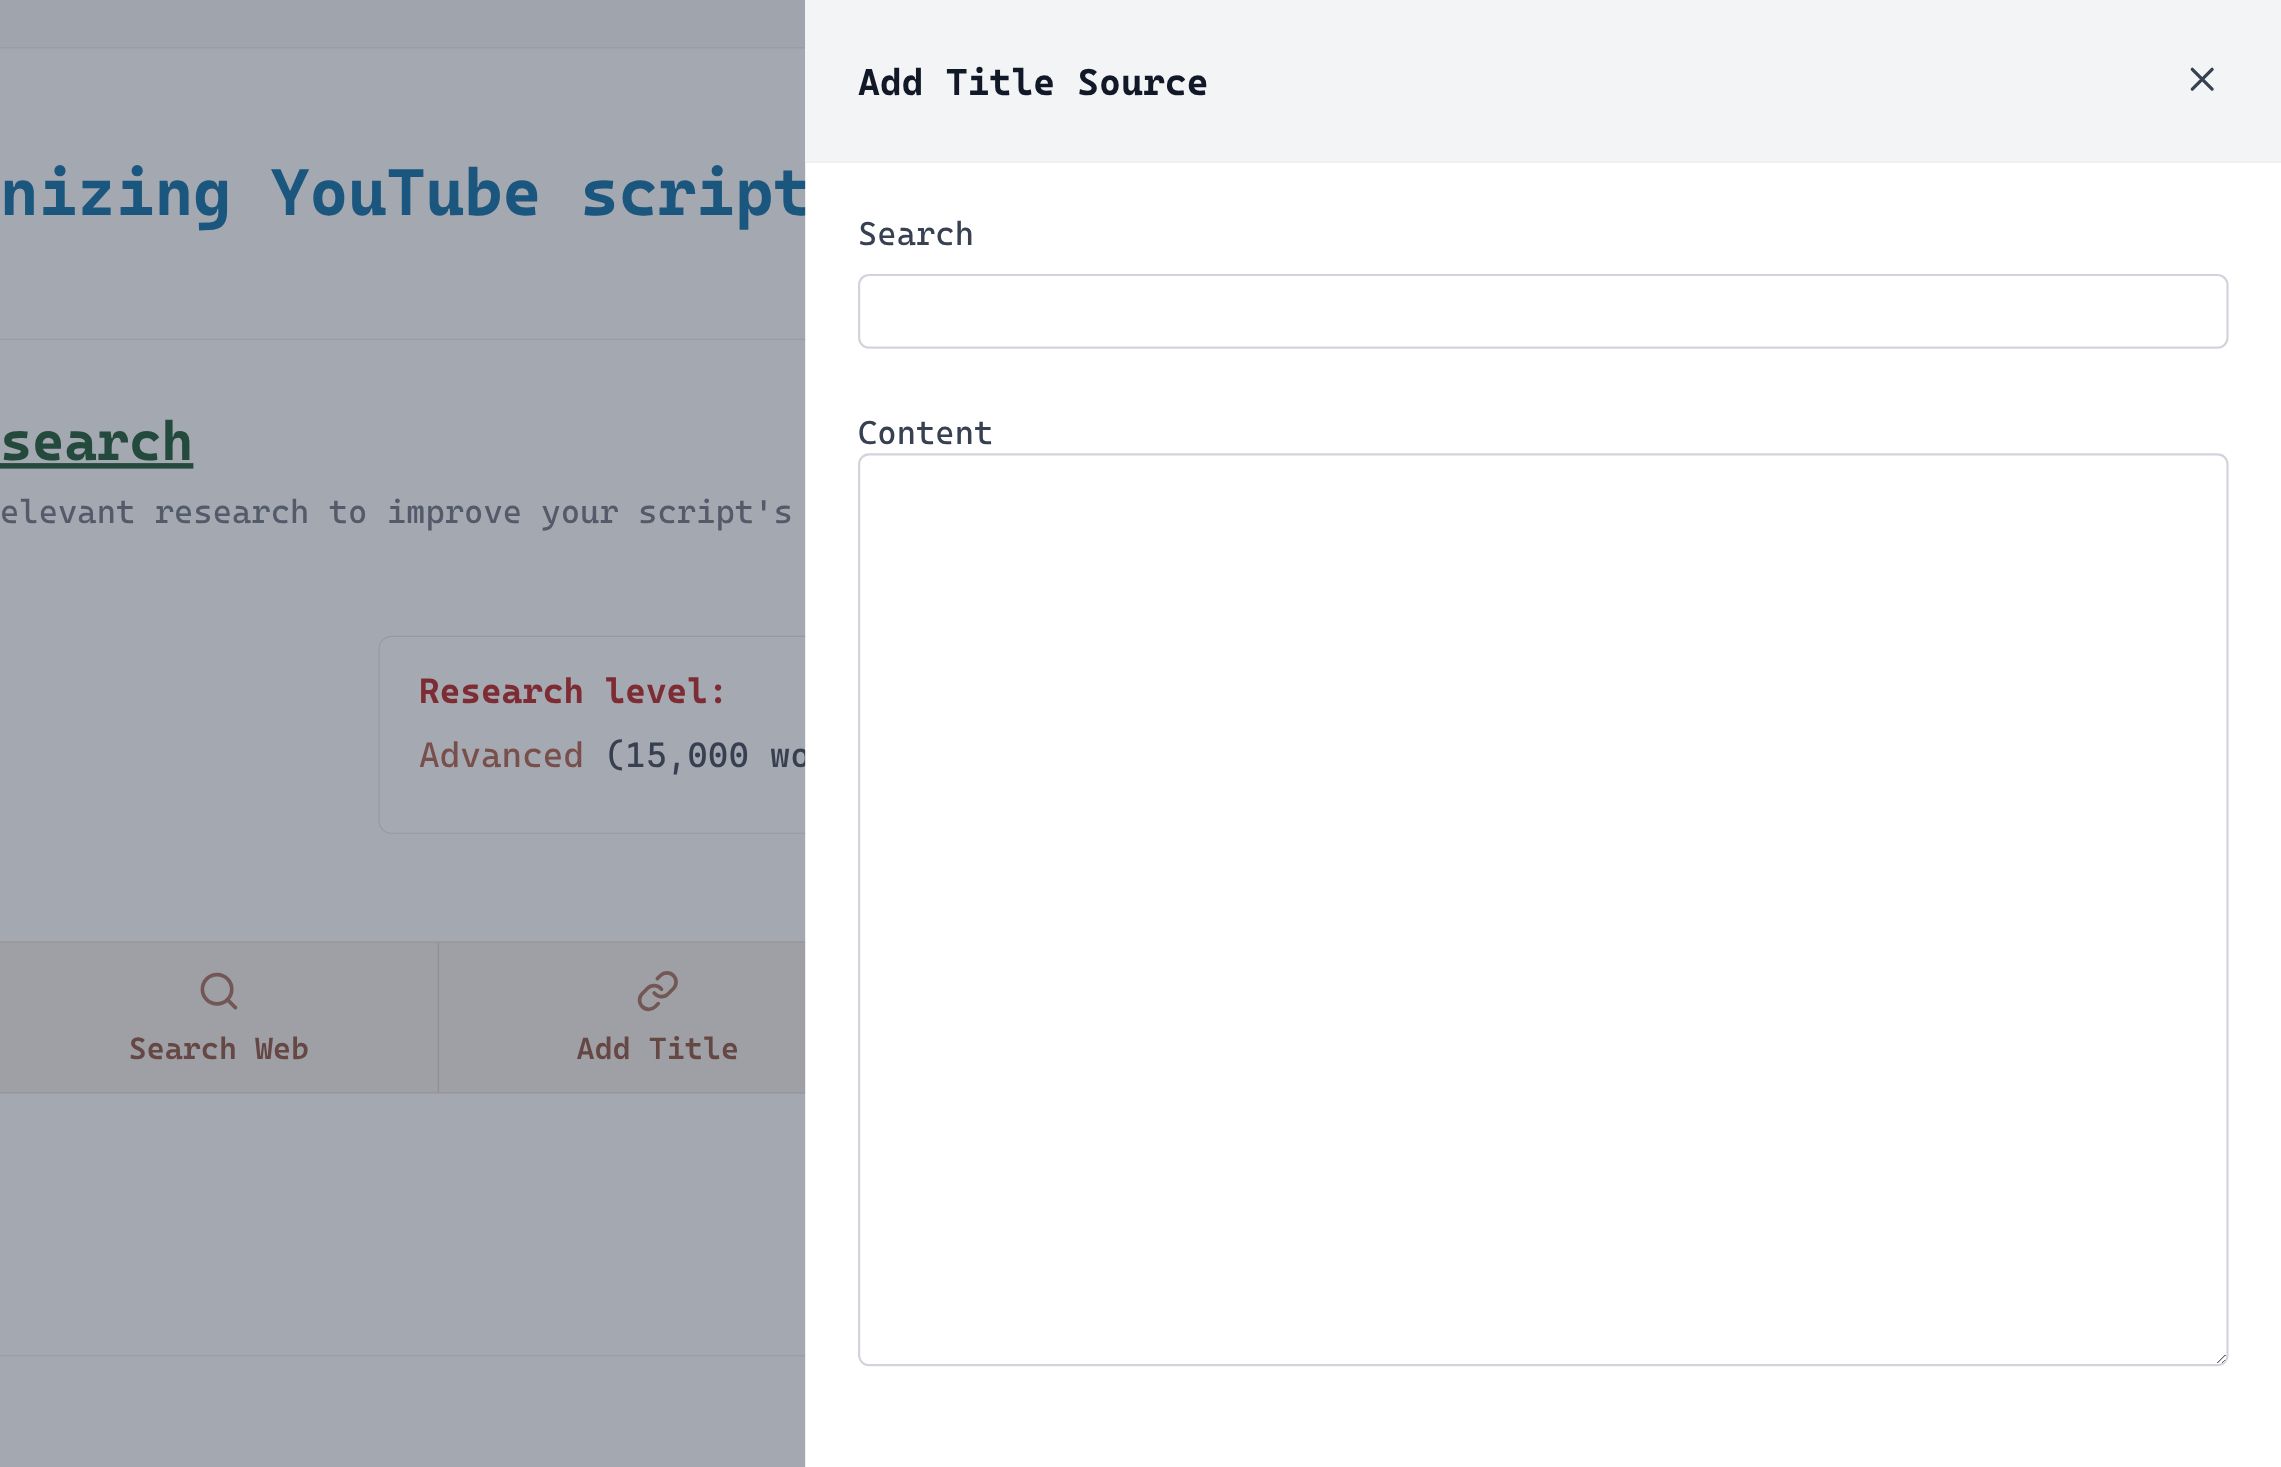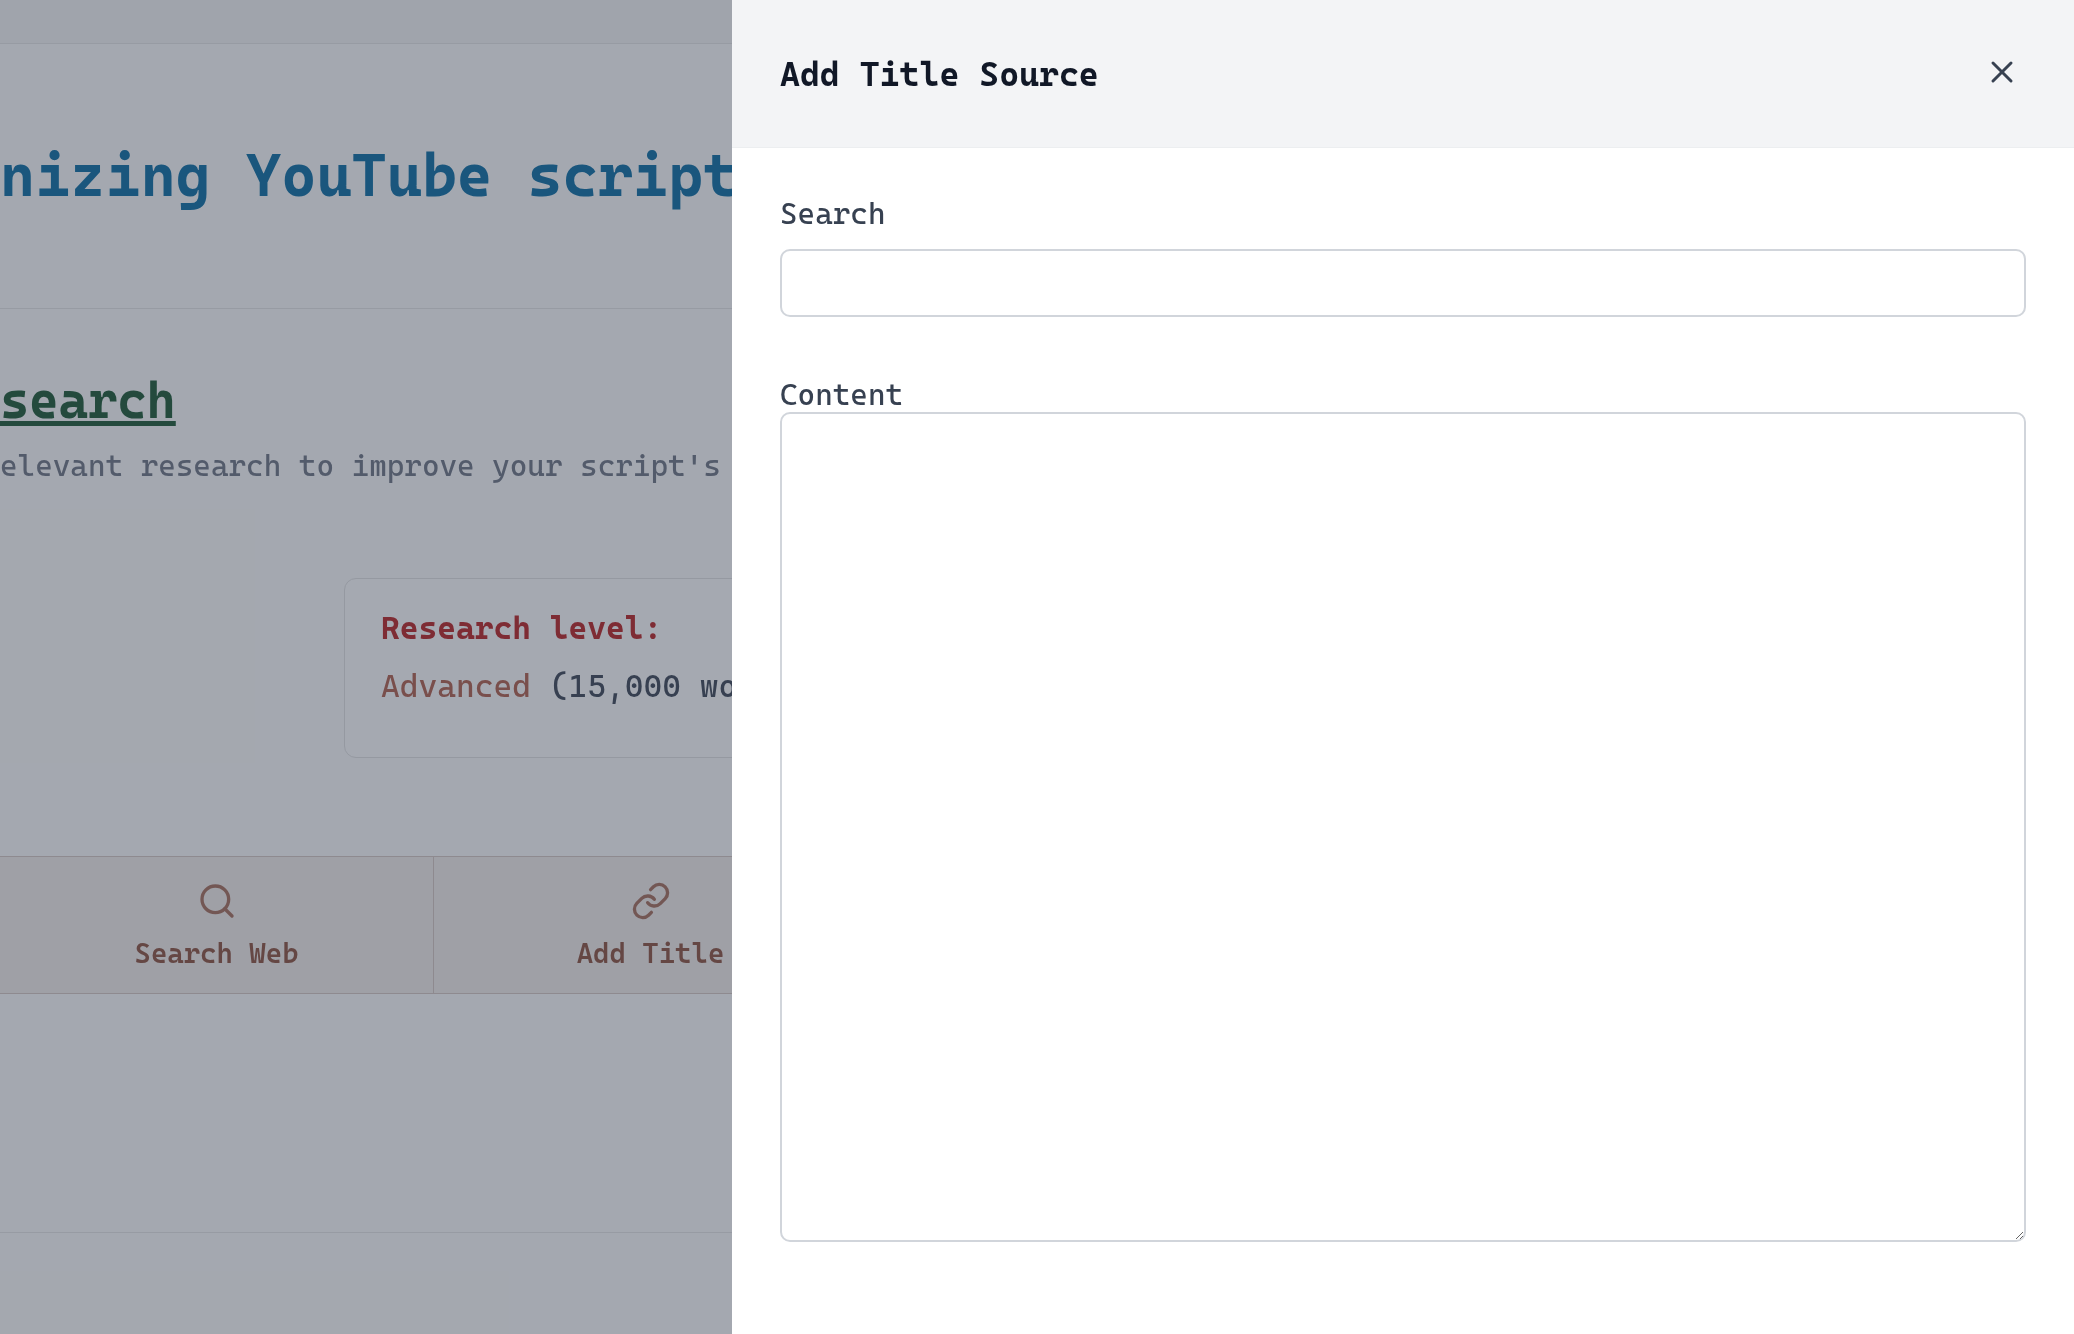--- a/index.html
+++ b/index.html
@@ -93,21 +93,21 @@
     .bg-tabs {
       position: absolute;
       top: 856px;
       left: 0;
       display: flex;
       border-top: 1px solid #d6c6c1;
       border-bottom: 1px solid #d6c6c1;
       width: 100%;
     }
     .bg-tab {
-      width: 434px;
+      width: 399px;
       height: 136px;
       background: #f4eeeb;
       border-right: 1px solid #d6c6c1;
       display: flex;
       flex-direction: column;
       align-items: center;
       justify-content: center;
       gap: 12px;
     }
     .bg-tab-icon {

